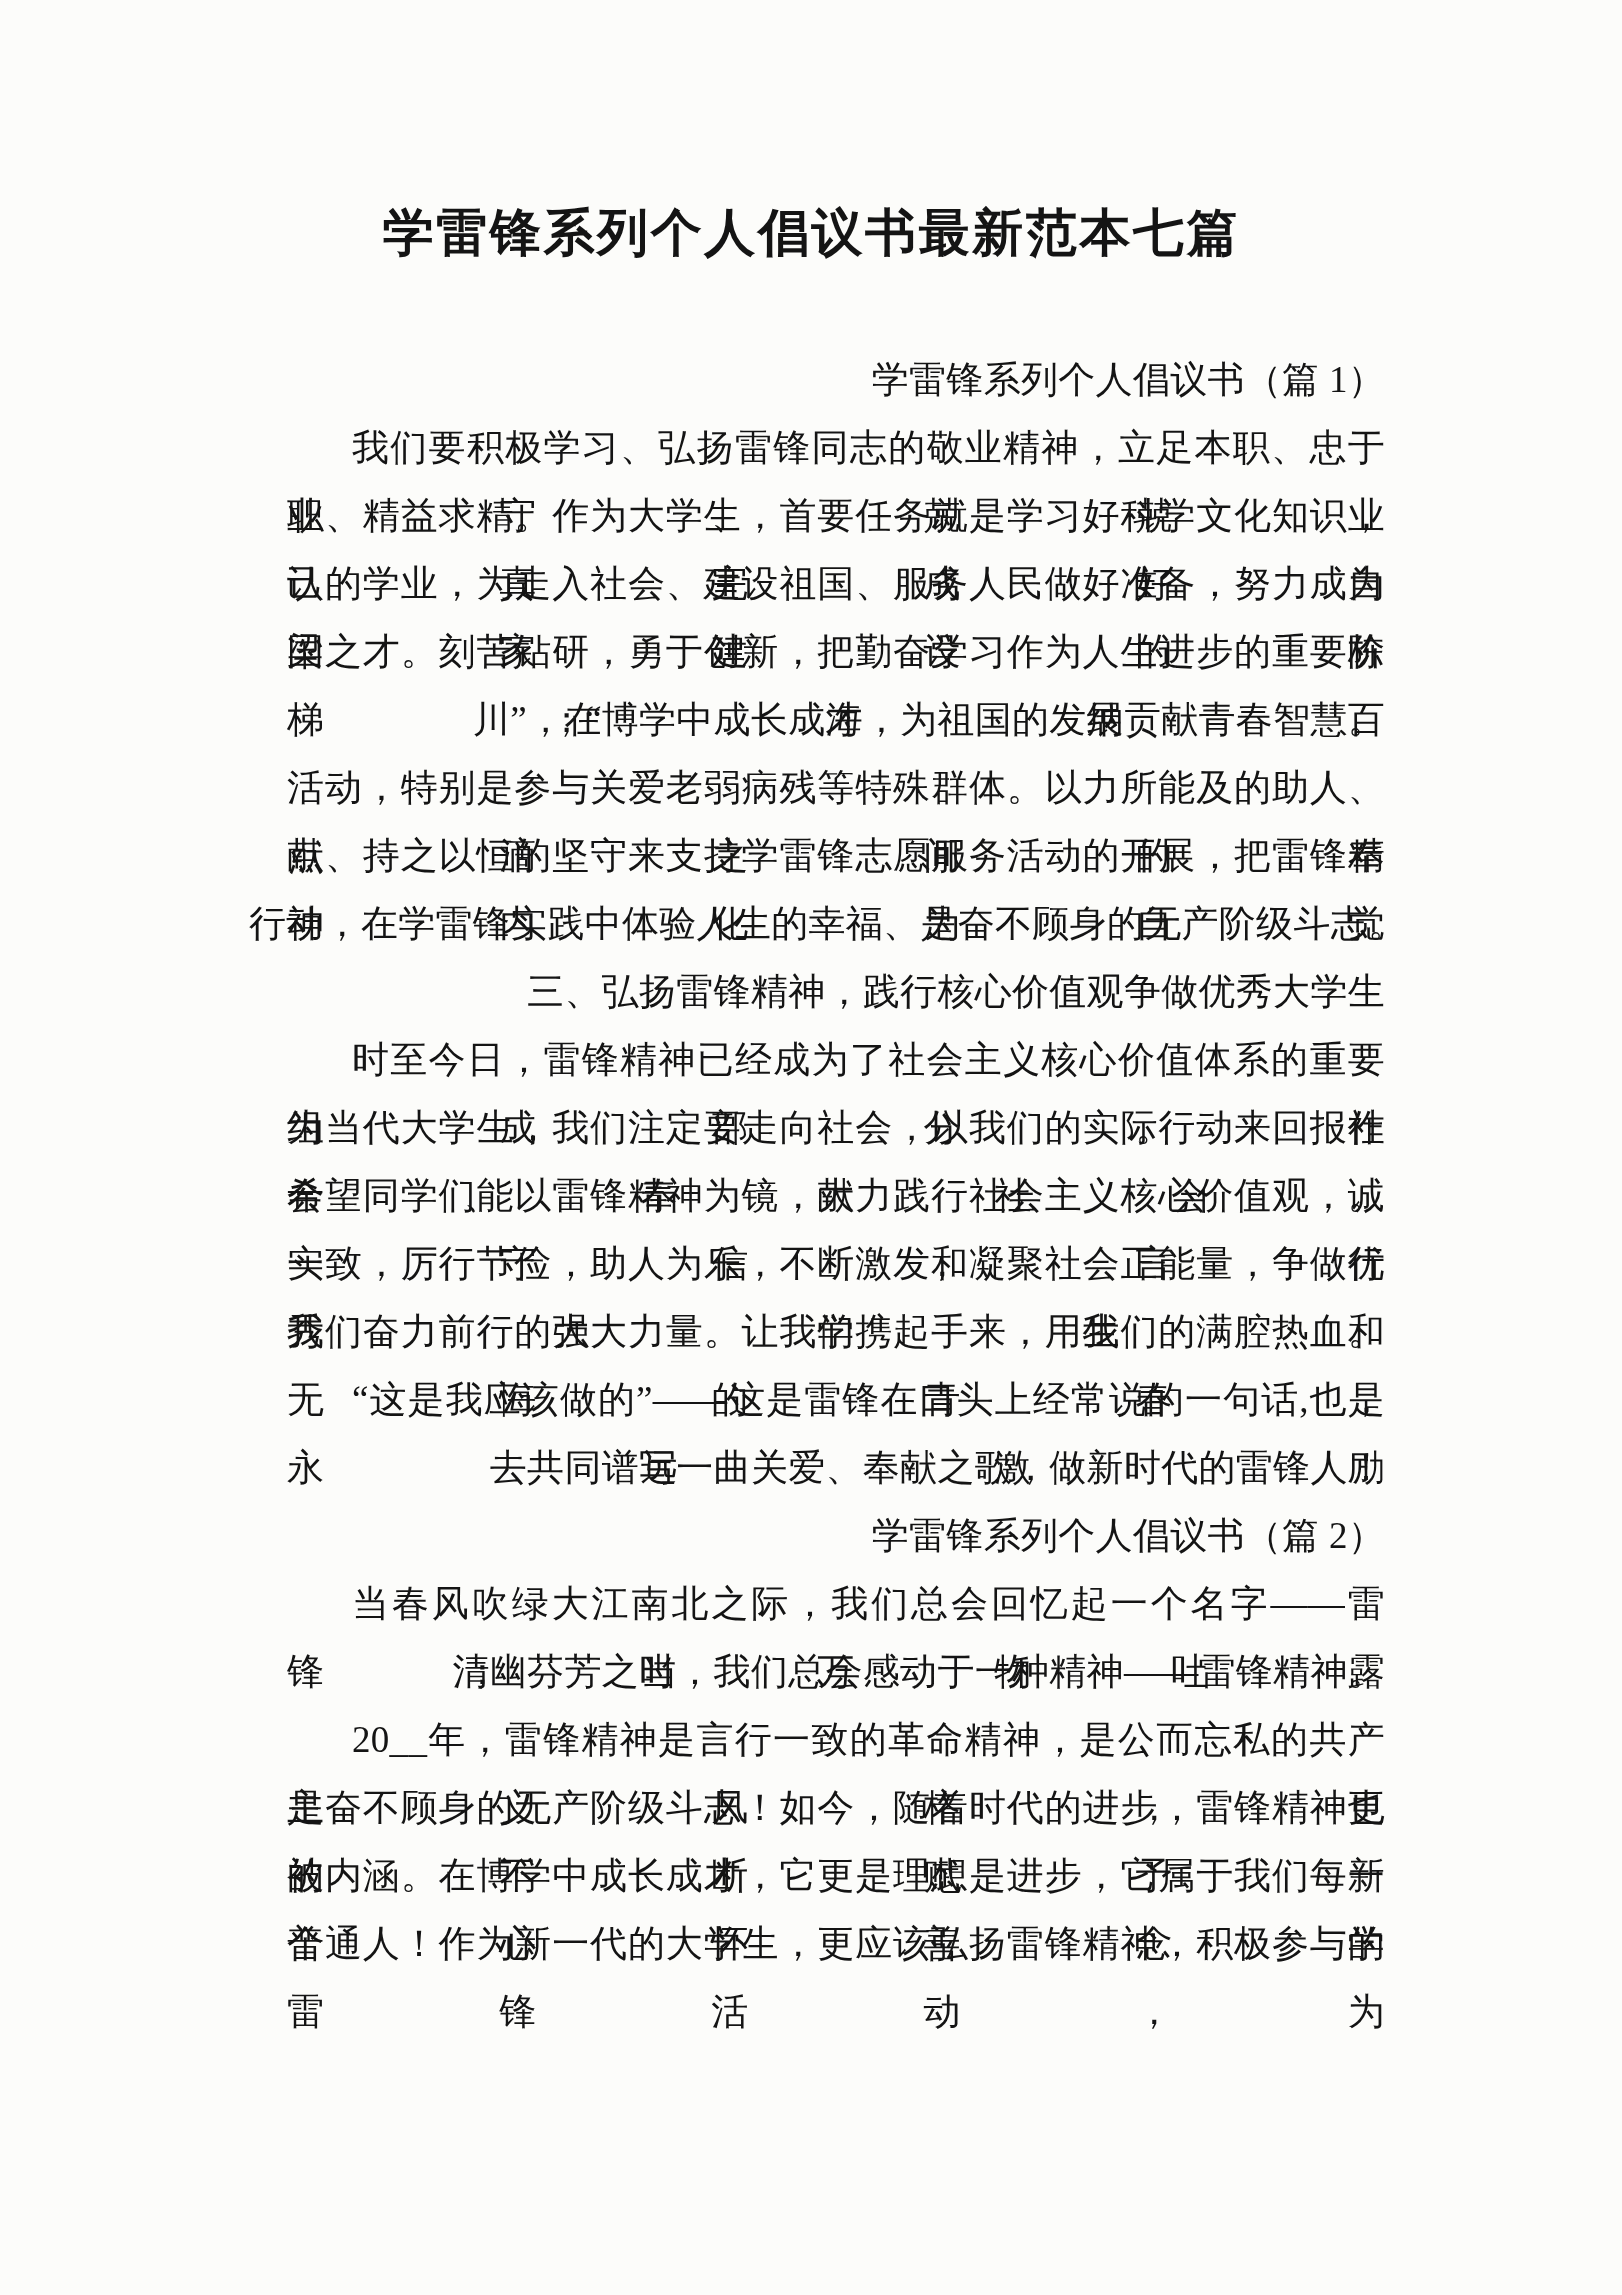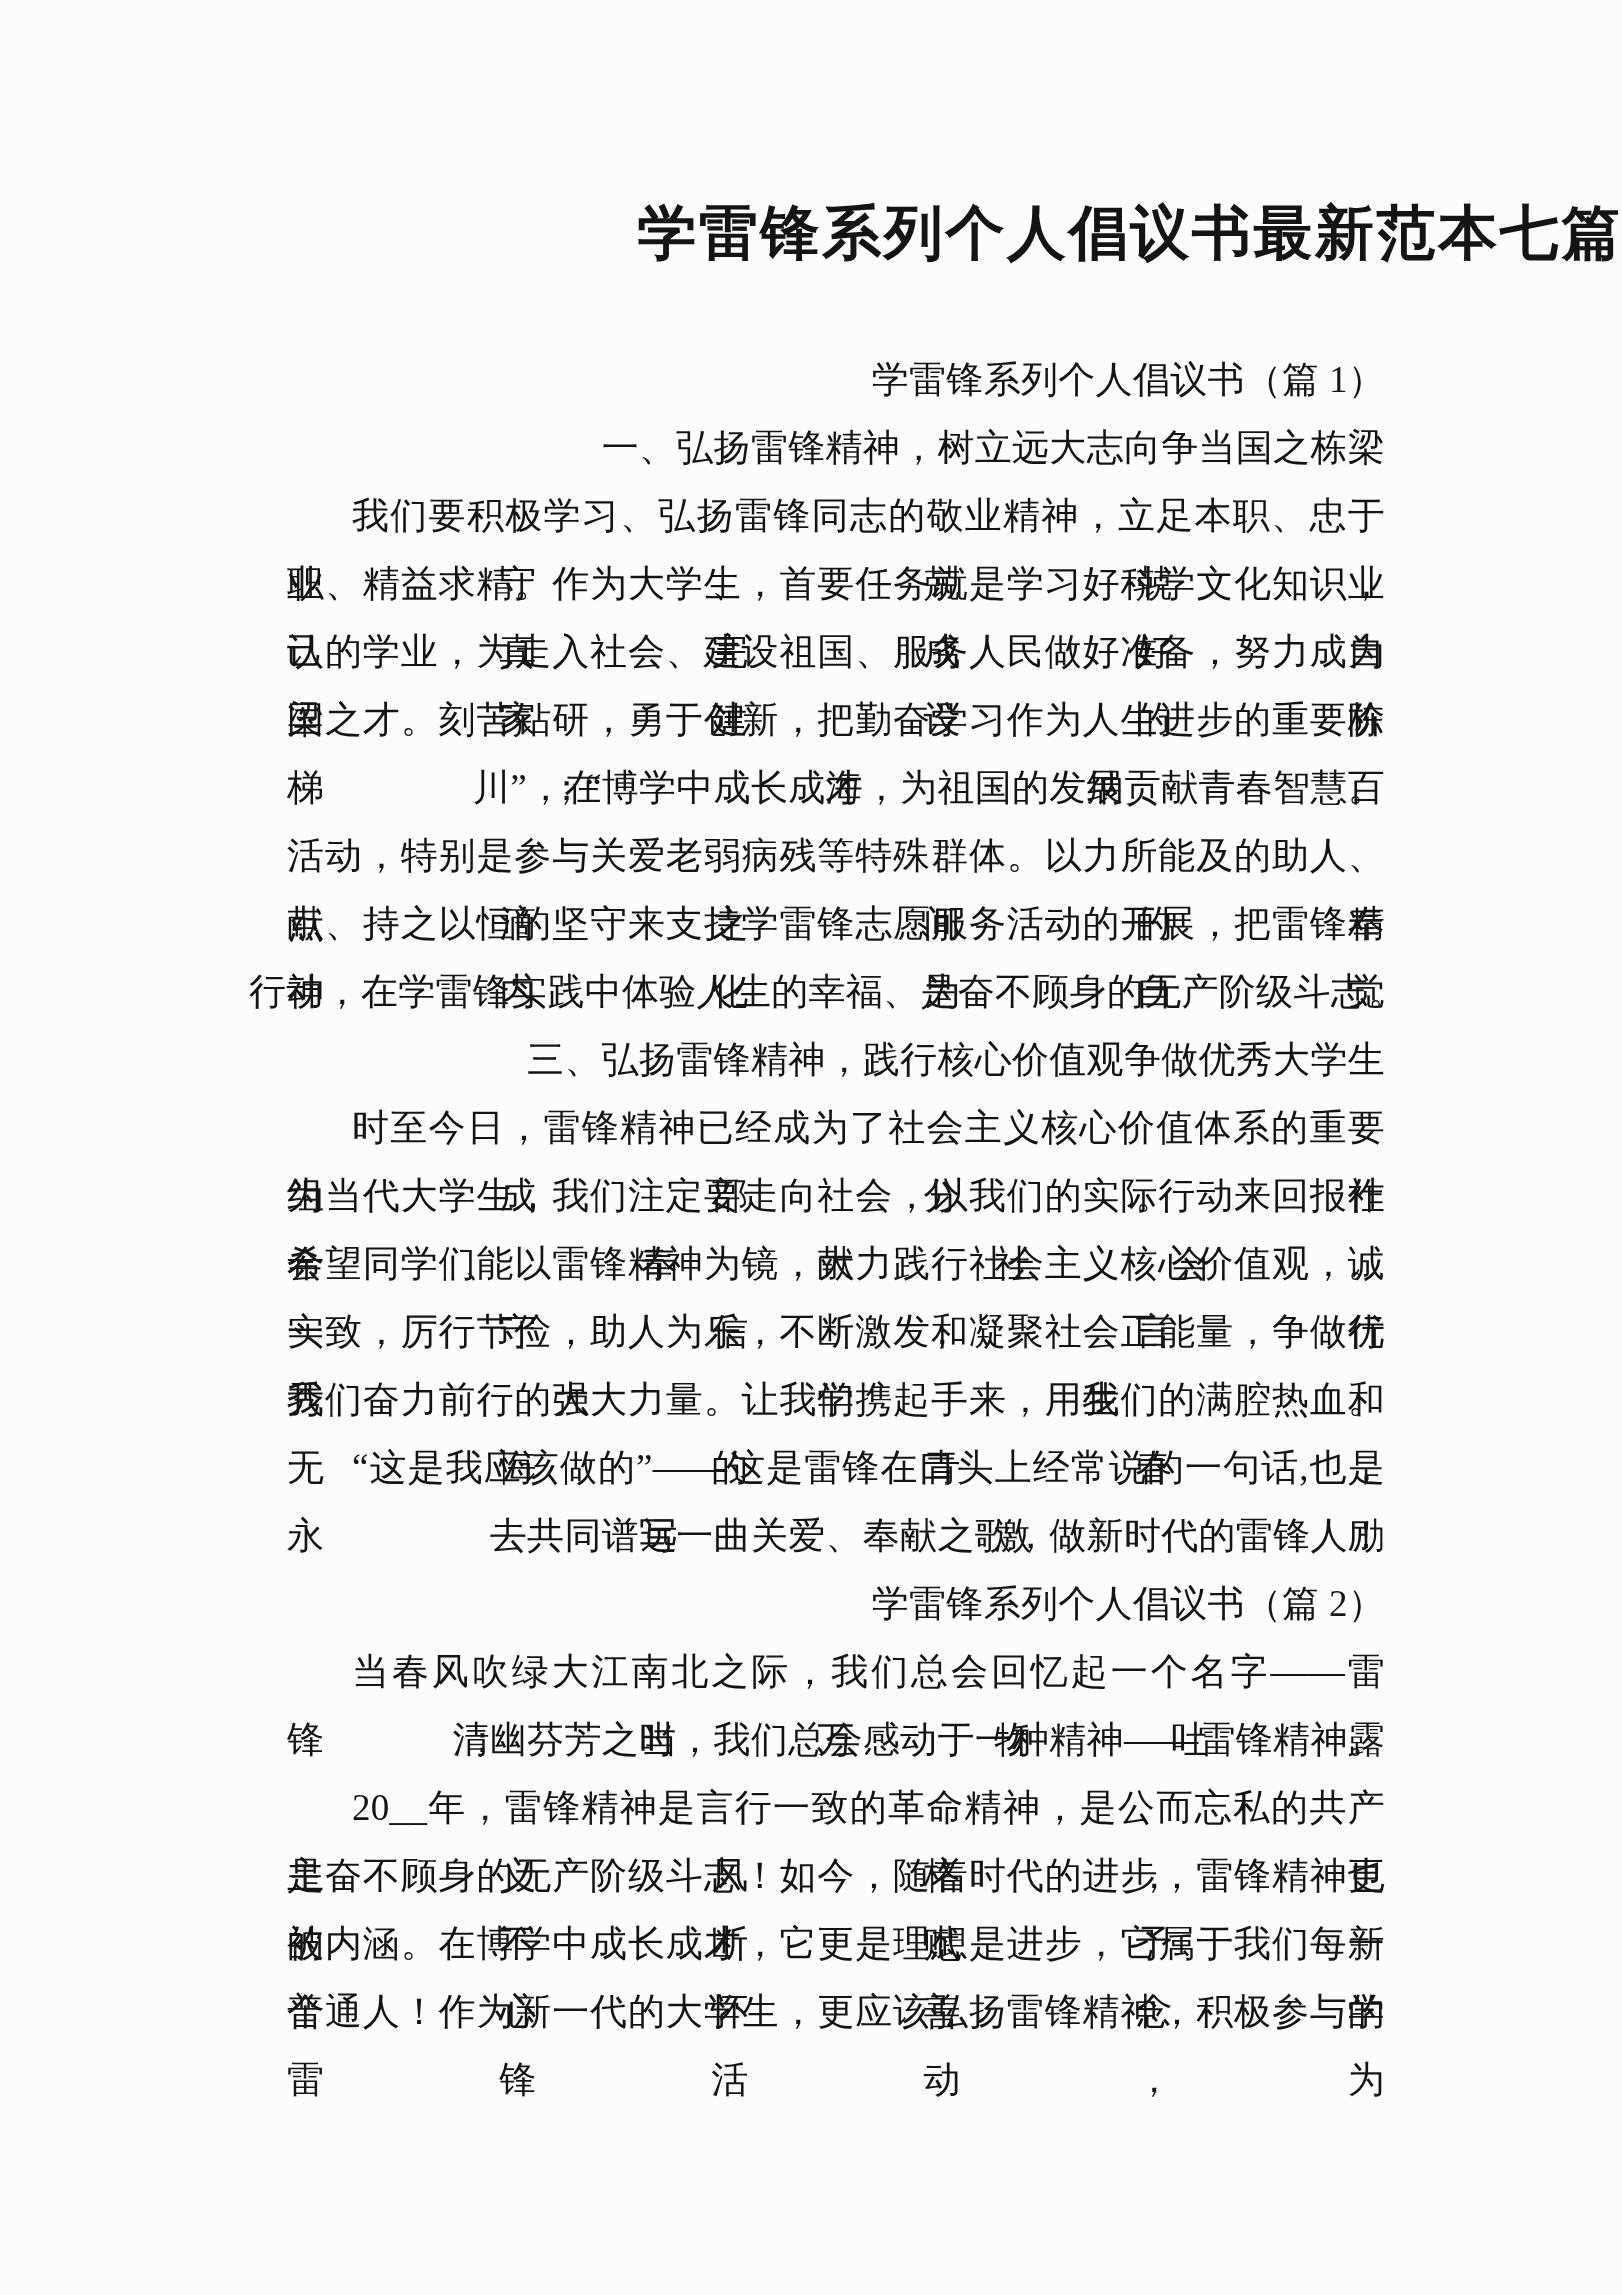--- a/index.html
+++ b/index.html
@@ -17,22 +17,22 @@
     color: #141414;
     overflow: hidden;
   }
   .doc-title {
     position: absolute;
     top: 194px;
     left: 0;
     width: 1623px;
     height: 79px;
     line-height: 79px;
-    text-align: right;
-    font-size: 59px;
+    text-align: center;
+    font-size: 51px;
     font-weight: bold;
     letter-spacing: 2.6px;
     white-space: nowrap;
   }
   .body-text {
     position: absolute;
     top: 346px;
     left: 249px;
     width: 1136px;
   }
@@ -55,21 +55,20 @@
     text-indent: 65px;
   }
 </style>
 </head>
 <body>
 
 <div class="page">
   <div class="doc-title">学雷锋系列个人倡议书最新范本七篇</div>
   <div class="body-text">
     <div class="line indent">学雷锋系列个人倡议书（篇 1）</div>
-    <div class="line indent">一、弘扬雷锋精神，树立远大志向争当国之栋梁</div>
     <div class="line indent fill">我们要积极学习、弘扬雷锋同志的敬业精神，立足本职、忠于职守、兢兢业</div>
     <div class="line fill">业、精益求精。作为大学生，首要任务就是学习好科学文化知识，认真完成好自</div>
     <div class="line fill">己的学业，为走入社会、建设祖国、服务人民做好准备，努力成为国家建设的栋</div>
     <div class="line fill">梁之才。刻苦钻研，勇于创新，把勤奋学习作为人生进步的重要阶梯；“海纳百</div>
     <div class="line">川”，在博学中成长成才，为祖国的发展贡献青春智慧。</div>
     <div class="line fill">活动，特别是参与关爱老弱病残等特殊群体。以力所能及的助人、点滴之间的奉</div>
     <div class="line fill">献、持之以恒的坚守来支持学雷锋志愿服务活动的开展，把雷锋精神内化为自觉</div>
     <div class="line">行动，在学雷锋实践中体验人生的幸福、是奋不顾身的无产阶级斗志。</div>
     <div class="line indent">三、弘扬雷锋精神，践行核心价值观争做优秀大学生</div>
     <div class="line indent fill">时至今日，雷锋精神已经成为了社会主义核心价值体系的重要组成部分。作</div>

